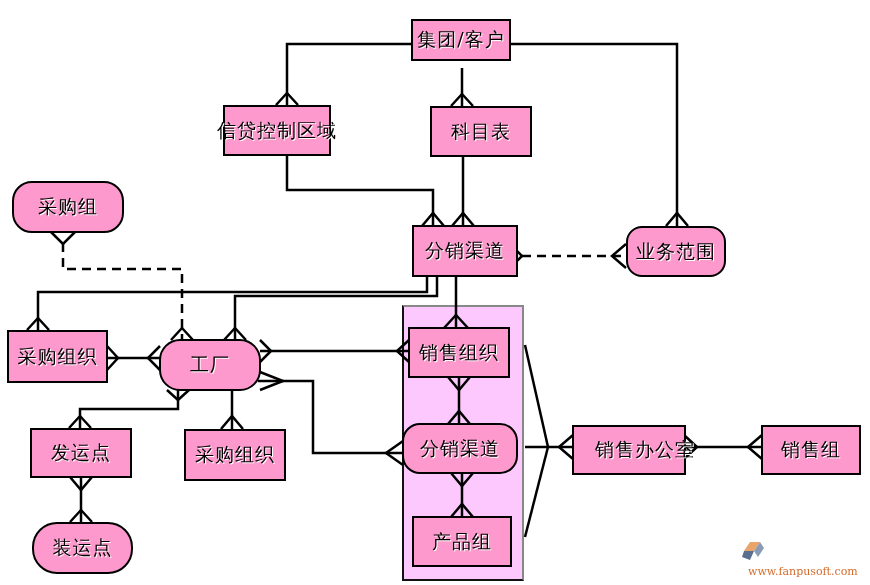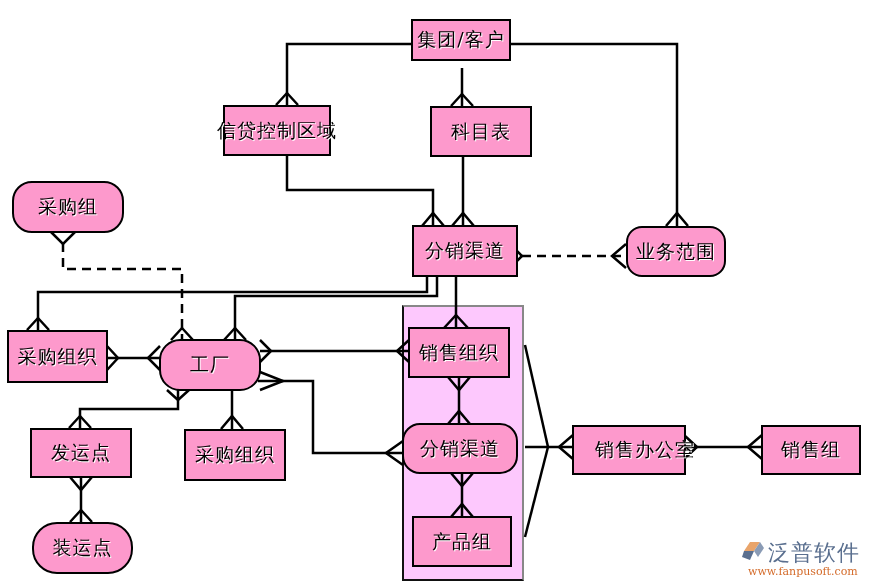--- a/index.html
+++ b/index.html
@@ -154,15 +154,14 @@
 <div class="entity" style="left:32px;top:522px;width:101px;height:52px;border-radius:25px;">
     <span>装运点</span>
   </div>
 
 <div class="logo">
   <svg class="mark" viewBox="0 0 26 22">
     <polygon points="4,11 10,2 20,2 14,11" fill="#e9a46a"></polygon>
     <polygon points="4,11 14,11 10,20 2,17" fill="#5a6f8f"></polygon>
     <polygon points="14,11 20,2 24,8 18,17" fill="#8a9bb5"></polygon>
   </svg>
-  <span class="name">泛普软件</span>
   <span class="url">www.fanpusoft.com</span>
 </div>
 
 </body></html>

